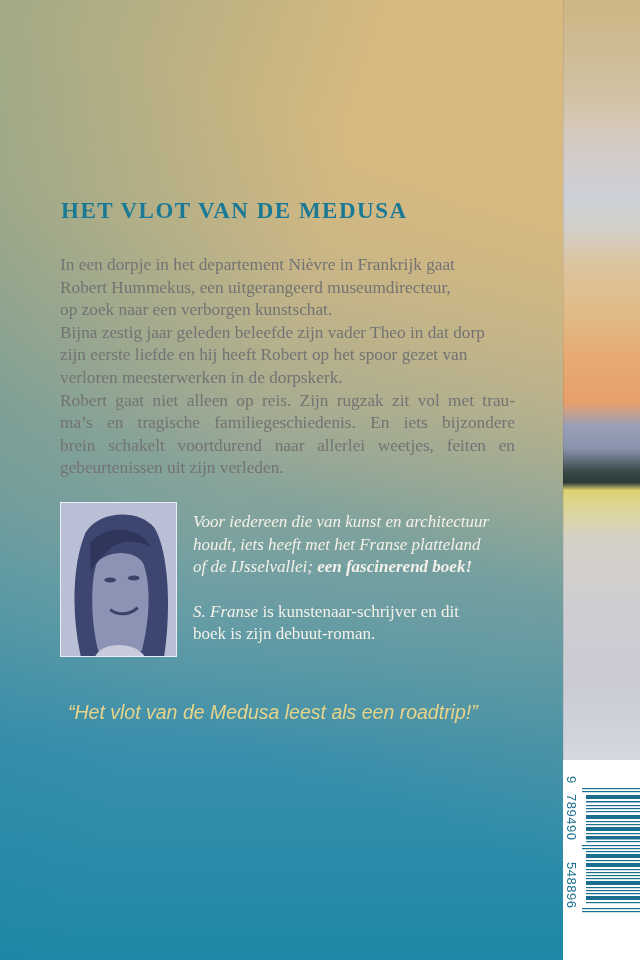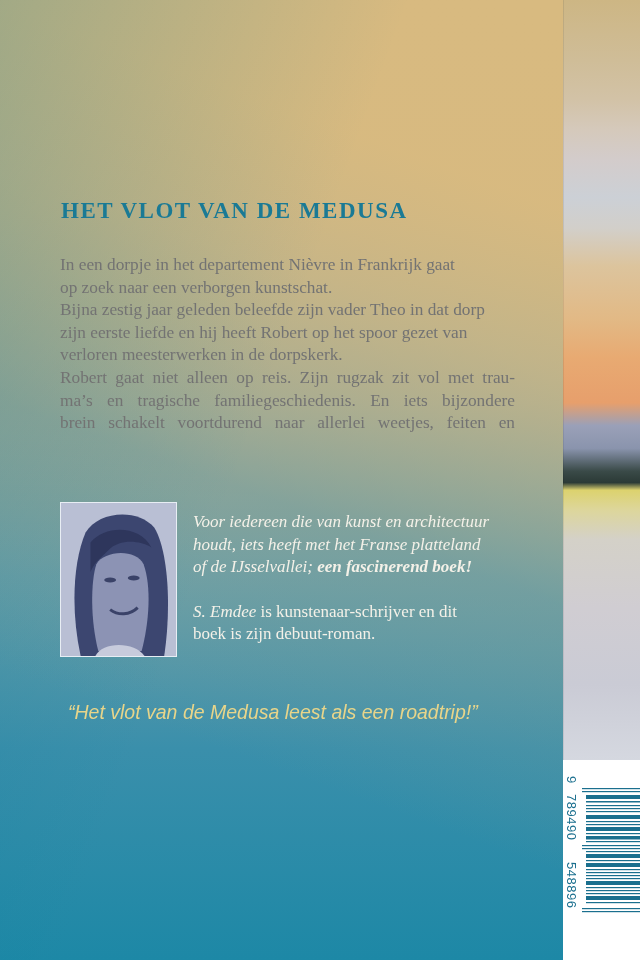--- a/index.html
+++ b/index.html
@@ -72,27 +72,29 @@
   </style>
 </head>
 <body>
 
 <div class="cover"></div>
 
 <div class="title">HET VLOT VAN DE MEDUSA</div>
 
 <div class="blurb">
   <span class="line">In een dorpje in het departement Nièvre in Frankrijk gaat</span>
+  <span class="line">Robert Hummekus, een uitgerangeerd museumdirecteur,</span>
   <span class="line">op zoek naar een verborgen kunstschat.</span>
   <span class="line">Bijna zestig jaar geleden beleefde zijn vader Theo in dat dorp</span>
   <span class="line">zijn eerste liefde en hij heeft Robert op het spoor gezet van</span>
   <span class="line">verloren meesterwerken in de dorpskerk.</span>
   <span class="line just">Robert gaat niet alleen op reis. Zijn rugzak zit vol met trau-</span>
   <span class="line just">ma’s en tragische familiegeschiedenis. En iets bijzondere</span>
   <span class="line just">brein schakelt voortdurend naar allerlei weetjes, feiten en</span>
+  <span class="line">gebeurtenissen uit zijn verleden.</span>
 </div>
 
 <div class="photo">
   <svg viewBox="0 0 117 155" preserveAspectRatio="none">
     <rect x="0" y="0" width="117" height="155" fill="#b9bfd4"></rect>
     <path d="M20 155 C10 110 12 60 25 30 C38 8 78 5 95 25 C110 50 112 110 105 155 Z" fill="#3c4670"></path>
     <path d="M38 150 C30 120 30 80 36 62 C44 48 76 46 84 62 C92 84 90 120 82 150 Z" fill="#8c93b4"></path>
     <path d="M30 40 C45 22 80 22 92 45 C80 38 60 36 48 48 C40 56 34 60 30 70 Z" fill="#2e365c"></path>
     <ellipse cx="50" cy="78" rx="6" ry="2.5" fill="#3a4268"></ellipse>
     <ellipse cx="74" cy="76" rx="6" ry="2.5" fill="#3a4268"></ellipse>
@@ -101,21 +103,21 @@
   </svg>
 </div>
 
 <div class="side">
   <p>
     <span class="it">Voor iedereen die van kunst en architectuur</span><br>
     <span class="it">houdt, iets heeft met het Franse platteland</span><br>
     <span class="it">of de IJsselvallei; </span><span class="b">een fascinerend boek!</span>
   </p>
   <p>
-    <span class="it">S. Emdee</span><span> is kunstenaar-schrijver en dit</span><br>
+    <span class="it">S. Franse</span><span> is kunstenaar-schrijver en dit</span><br>
     <span>boek is zijn debuut-roman.</span>
   </p>
 </div>
 
 <div class="quote">“Het vlot van de Medusa leest als een roadtrip!”</div>
 
 <div class="strip"></div>
 <div class="strip-edge"></div>
 
 <div class="barcode-box"></div>

